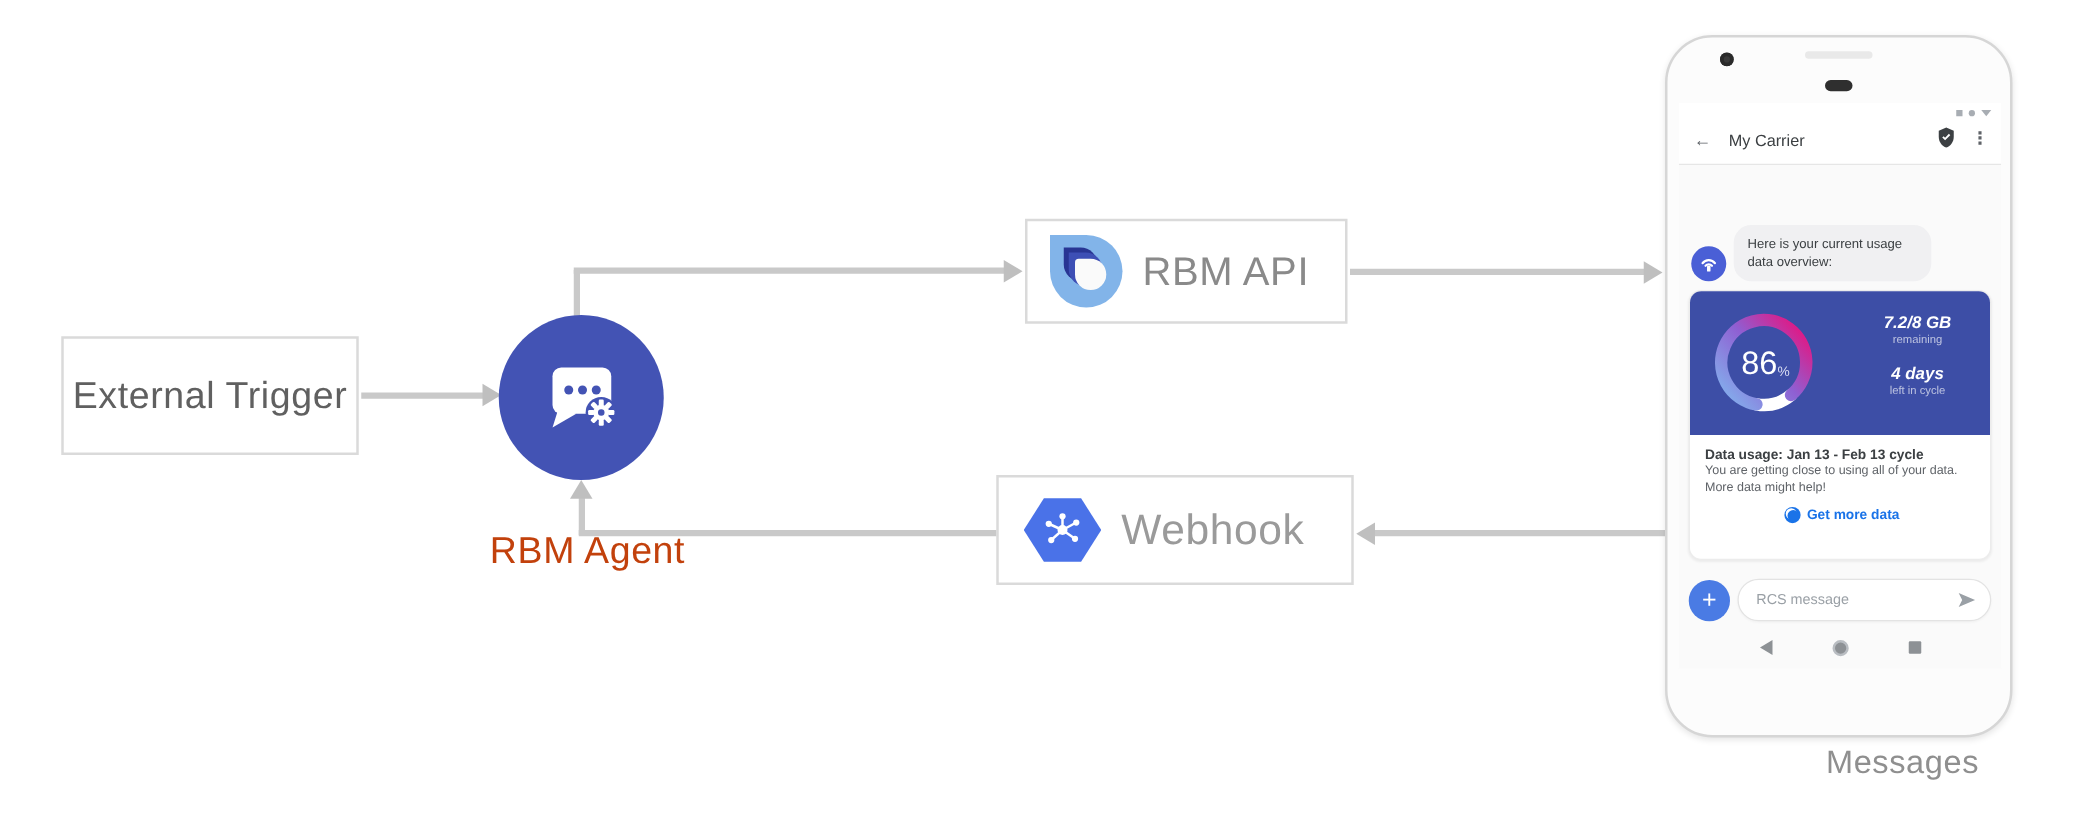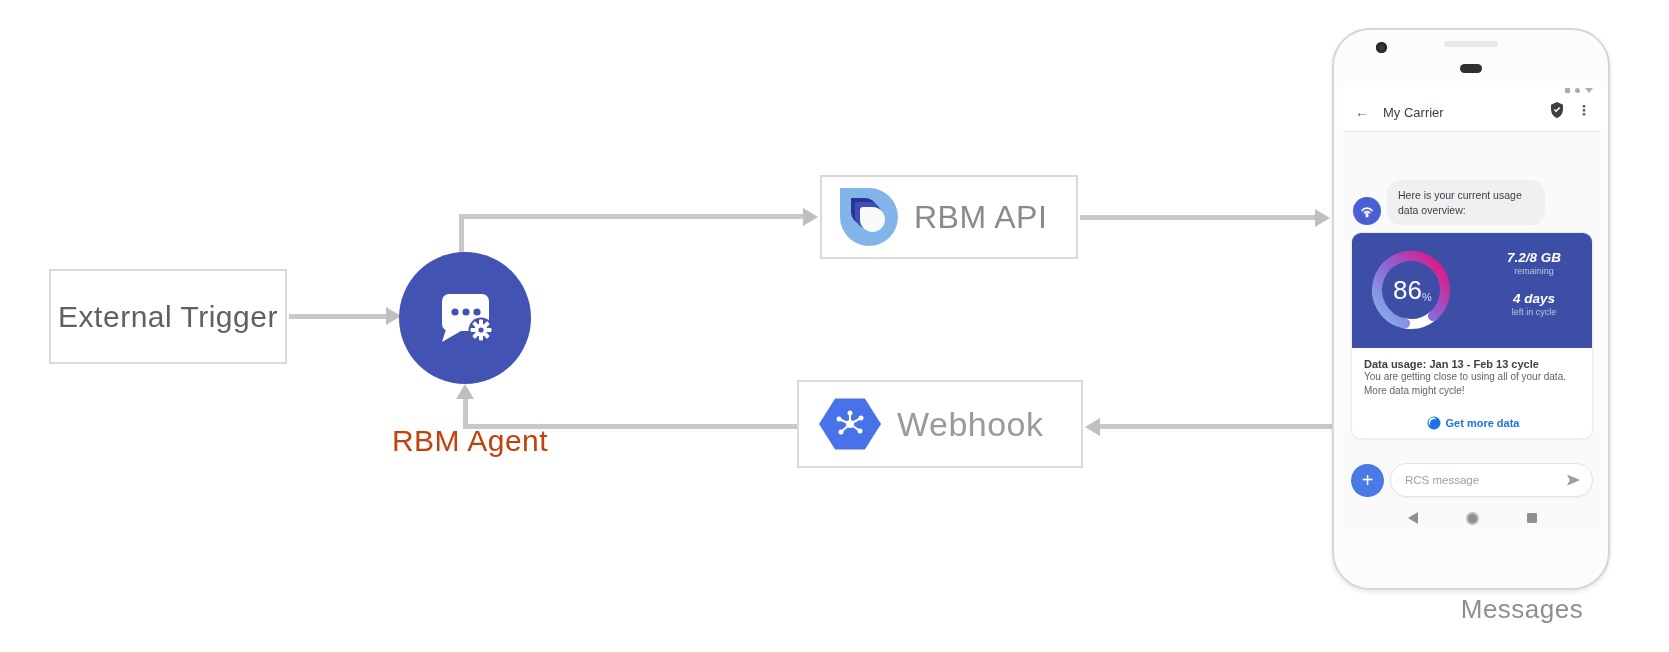--- a/index.html
+++ b/index.html
@@ -67,25 +67,25 @@
             padding:8px 11px; font-size:10.5px; line-height:1.4; color:#3c4043; }
 
   #card { position:absolute; left:8px; top:150px; width:242px; background:#fff; border:1px solid #ececec;
           border-radius:10px; box-shadow:0 1px 2px rgba(0,0,0,.06); }
   #card-hero { height:115px; background:#3d4ea6; border-radius:9px 9px 0 0; position:relative; overflow:hidden; }
   #gauge { position:absolute; left:14px; top:12px; }
   #hero-stats { position:absolute; right:10px; top:17px; width:96px; text-align:center; color:#fff; }
   .hs-val { font-size:13.5px; font-weight:bold;font-style:italic; }
   .hs-sub { font-size:9px; color:rgba(255,255,255,.65); margin-top:1px; }
   .hs-gap { margin-top:15px; }
-  #card-body { padding:10px 10px 8px 12px; }
+  #card-body { padding:10px 10px 28px 12px; }
   #cb-title { font-size:11px; font-weight:bold; color:#3c4043; white-space:nowrap; }
   .cb-line { font-size:10px; color:#5f6368; line-height:1.4; white-space:nowrap; }
   .cb-line:first-of-type { margin-top:4px; }
-  #cb-action { margin-top:18px; display:flex; align-items:center; justify-content:center; gap:5px;
+  #cb-action { margin-top:7px; display:flex; align-items:center; justify-content:center; gap:5px;
                color:#1a73e8; font-size:11px; font-weight:bold; cursor:pointer; }
 
   #plus-btn { position:absolute; left:8px; top:382px; width:33px; height:33px; border-radius:50%; background:#4a7be4;
               color:#fff; font-size:20px; display:flex; align-items:center; justify-content:center; cursor:pointer; }
   #pill { position:absolute; left:47px; top:381px; width:203px; height:34px; border-radius:17px; background:#fff;
           border:1px solid #e3e3e3; box-shadow:0 1px 2px rgba(0,0,0,.04); display:flex; align-items:center; }
   #pill input { flex:1; border:none; outline:none; background:transparent; padding-left:14px; font-size:11.5px;
                 color:#3c4043; font-family:inherit; }
   #pill input::placeholder { color:#9aa0a6; }
   #send-ic { margin-right:11px; display:flex; cursor:pointer; }
@@ -236,21 +236,21 @@
           <div id="hero-stats">
             <div class="hs-val">7.2/8 GB</div>
             <div class="hs-sub">remaining</div>
             <div class="hs-val hs-gap">4 days</div>
             <div class="hs-sub">left in cycle</div>
           </div>
         </div>
         <div id="card-body">
           <div id="cb-title">Data usage: Jan 13 - Feb 13 cycle</div>
           <div class="cb-line">You are getting close to using all of your data.</div>
-          <div class="cb-line">More data might cycle!</div>
+          <div class="cb-line">More data might help!</div>
           <div id="cb-action">
             <svg width="14" height="14" viewBox="0 0 14 14">
               <circle cx="7" cy="7" r="6.5" fill="#1a73e8"></circle>
               <circle cx="6" cy="6" r="4.4" fill="#ffffff"></circle>
               <circle cx="7.6" cy="7.6" r="4.6" fill="#1a73e8"></circle>
             </svg>
             <span>Get more data</span>
           </div>
         </div>
       </div>

